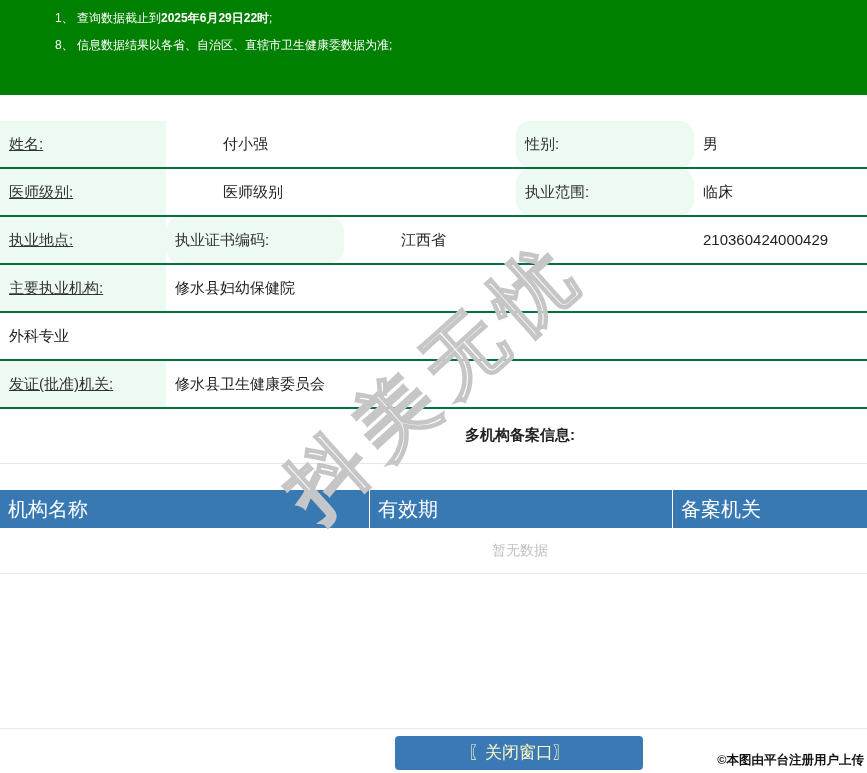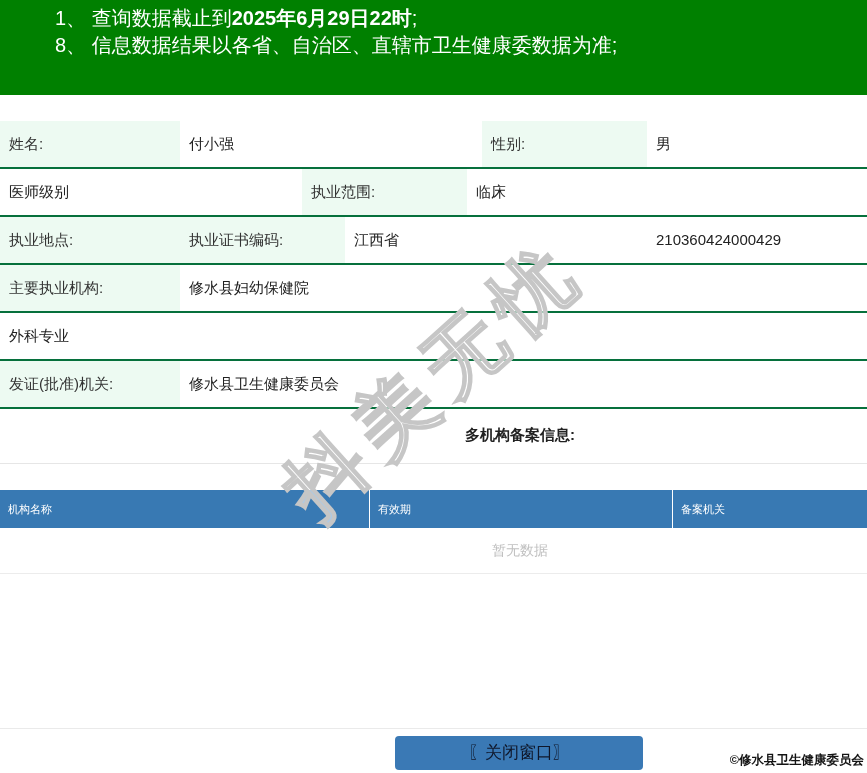--- a/index.html
+++ b/index.html
@@ -13,64 +13,64 @@
   }
   html,body{margin:0;padding:0;}
   body{
     width:867px;height:773px;position:relative;overflow:hidden;
     background:#ffffff;
     font-family:"Liberation Sans","DejaVu Sans",sans-serif;
   }
   
   .banner{
     position:absolute;top:0;left:0;width:867px;height:95px;
-    background:var(--green);color:#ffffff;font-size:20px;
+    background:var(--green);color:#ffffff;font-size:12px;
     box-sizing:border-box;padding:5px 10px 0 55px;
   }
   .banner-line{line-height:27px;white-space:nowrap;}
   .banner-line b{font-weight:bold;}
 
   
   .content{position:absolute;top:121px;left:0;width:1040px;}
 
   .info-row{display:flex;height:48px;box-sizing:border-box;
     border-bottom:2px solid var(--dgreen);}
   .cell{box-sizing:border-box;font-size:15px;color:#333;
     line-height:46px;padding-left:9px;overflow:hidden;white-space:nowrap;}
-  .lbl1{width:180px;background:var(--mint);}
-  .val1{width:302px;color:#222;}
-  .lbl2{width:165px;background:var(--mint);}
+  .lbl1{width:166px;background:var(--mint);text-decoration:underline;}
+  .val1{width:302px;color:#222;margin-left:48px;}
+  .lbl2{width:178px;background:var(--mint);border-radius:14px;}
   .val2{flex:1;color:#222;}
   .valm{flex:1;color:#222;}
 
   .section-title{
     width:1040px;height:55px;line-height:52px;text-align:center;
     font-size:15px;font-weight:bold;color:#222;
     box-sizing:border-box;border-bottom:1px solid var(--grayline);
   }
 
   .records{width:1040px;margin-top:26px;}
   .records-header{display:flex;height:38px;background:var(--blue);}
-  .rec-th{box-sizing:border-box;color:#fff;font-size:11px;line-height:38px;
+  .rec-th{box-sizing:border-box;color:#fff;font-size:20px;line-height:38px;
     padding-left:8px;white-space:nowrap;}
   .rec-th.c1{width:369px;}
   .rec-th.c2{width:303px;border-left:1px solid #fff;}
   .rec-th.c3{width:368px;border-left:1px solid #fff;}
   .records-empty{
     height:45px;line-height:45px;text-align:center;
     color:var(--empty);font-size:14px;
     border-bottom:1px solid #ececec;
   }
 
   .footer-line{position:absolute;top:728px;left:0;width:867px;height:0;
     border-top:1px solid #eaeaea;}
 
   .close-btn{
     position:absolute;left:395px;top:736px;width:248px;height:34px;
-    background:var(--btn-blue);color:#0f172a;border:none;border-radius:4px;
+    background:var(--btn-blue);color:#fef9c3;border:none;border-radius:4px;
     font-size:17px;line-height:34px;text-align:center;cursor:pointer;
     font-family:"Liberation Sans","DejaVu Sans",sans-serif;padding:0;
   }
 
   .attribution{
     position:absolute;right:3px;top:752px;font-size:12.5px;font-weight:bold;
     color:#141414;white-space:nowrap;
     text-shadow:-1px -1px 0 #fff,1px -1px 0 #fff,-1px 1px 0 #fff,1px 1px 0 #fff;
   }
 
@@ -95,20 +95,21 @@
 <div class="content">
 
   <div class="info-row">
     <div class="cell lbl1">姓名:</div>
     <div class="cell val1">付小强</div>
     <div class="cell lbl2">性别:</div>
     <div class="cell val2">男</div>
   </div>
 
   <div class="info-row">
+    <div class="cell lbl1">医师级别:</div>
     <div class="cell val1">医师级别</div>
     <div class="cell lbl2">执业范围:</div>
     <div class="cell val2">临床</div>
   </div>
 
   <div class="info-row">
     <div class="cell lbl1">执业地点:</div>
     <div class="cell lbl2">执业证书编码:</div>
     <div class="cell val1">江西省</div>
     <div class="cell val2">210360424000429</div>
@@ -140,13 +141,13 @@
   </div>
 
 </div>
 
 <div class="watermark">抖美无忧</div>
 
 <div class="footer-line"></div>
 
 <button class="close-btn">〖关闭窗口〗</button>
 
-<div class="attribution">©修水县卫生健康委员会</div>
+<div class="attribution">©本图由平台注册用户上传</div>
 
 </body></html>

